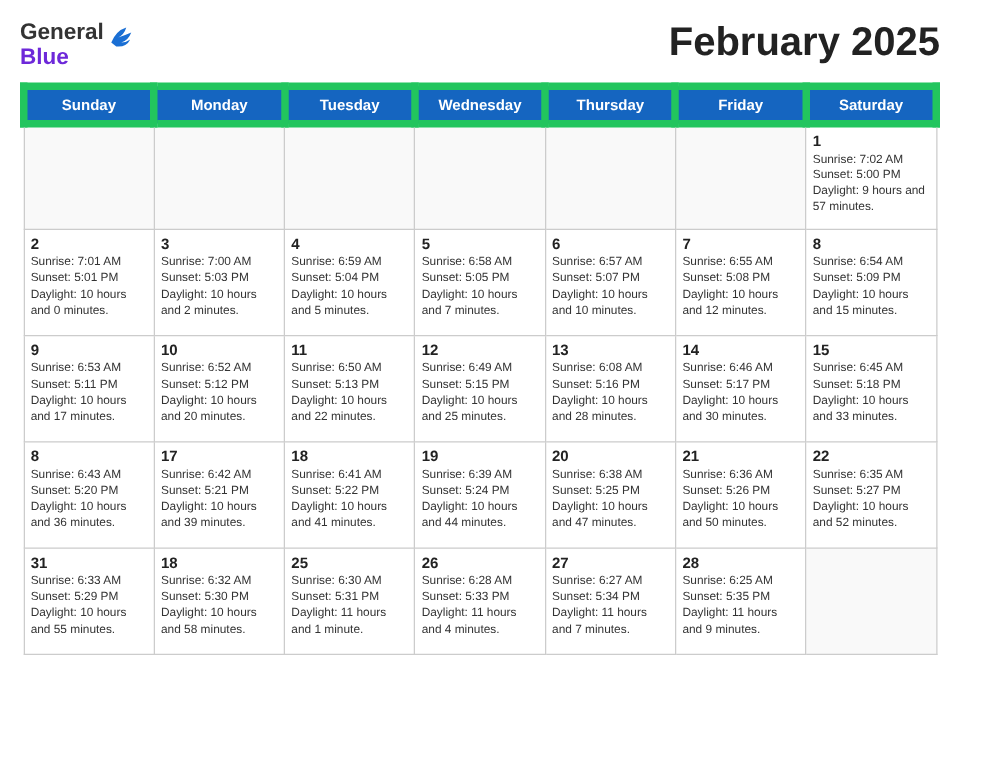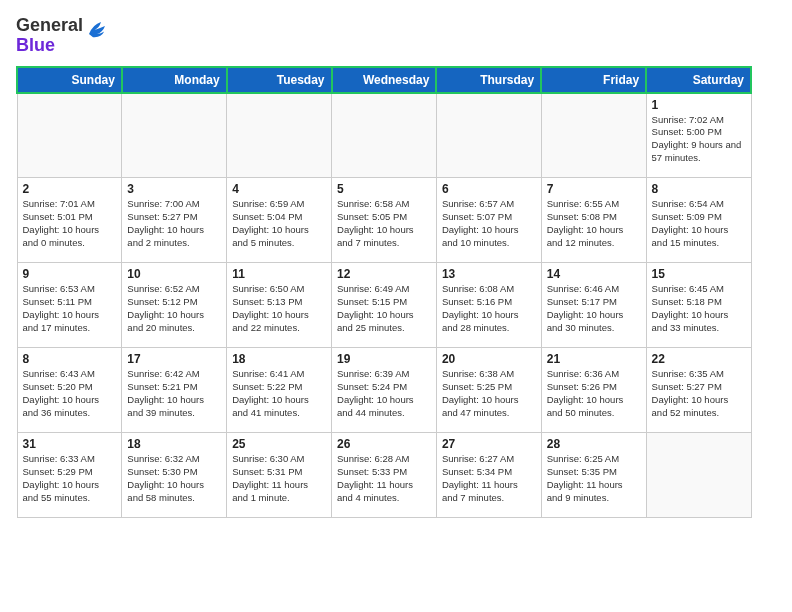--- a/index.html
+++ b/index.html
@@ -59,22 +59,22 @@
       width: 100%;
       border-collapse: collapse;
       border: 1px solid #ccc;
     }
     .calendar th {
       background: #1565c0;
       color: #fff;
       font-size: 12px;
       font-weight: bold;
       padding: 5px 6px;
-      text-align: right;
-      border: 2px solid #22c55e;
+      text-align: center;
+      border: 6px solid #22c55e;
     }
     .calendar td {
       width: calc(100% / 7);
       vertical-align: top;
       padding: 4px 5px;
       border: 1px solid #ccc;
       font-size: 10px;
       color: #333;
       height: 85px;
       background: #fff;
@@ -102,20 +102,21 @@
     <div class="logo">
       <div class="logo-text">
         <span class="logo-general">General</span>
         <span class="logo-blue">Blue</span>
       </div>
       <svg class="logo-bird" viewBox="0 0 30 30" xmlns="http://www.w3.org/2000/svg">
         <path d="M5,20 Q10,8 20,5 Q18,12 12,15 Q18,13 25,10 Q22,18 15,20 Q20,20 24,17 Q20,25 10,24 Z" fill="#1a6fd4"></path>
       </svg>
     </div>
     <div class="title-block">
+      <div class="month-year">February 2025</div>
     </div>
   </div>
 
   <table class="calendar">
     <thead>
       <tr>
       <th>Sunday</th>
           <th>Monday</th>
           <th>Tuesday</th>
           <th>Wednesday</th>
@@ -142,21 +143,21 @@
         <tr>
           <td>
             <div class="day-number">2</div>
             <div class="day-info">Sunrise: 7:01 AM
 Sunset: 5:01 PM
 Daylight: 10 hours and 0 minutes.</div>
           </td>
           <td>
             <div class="day-number">3</div>
             <div class="day-info">Sunrise: 7:00 AM
-Sunset: 5:27 PM
+Sunset: 5:03 PM
 Daylight: 10 hours and 2 minutes.</div>
           </td>
           <td>
             <div class="day-number">4</div>
             <div class="day-info">Sunrise: 6:59 AM
 Sunset: 5:04 PM
 Daylight: 10 hours and 5 minutes.</div>
           </td>
           <td>
             <div class="day-number">5</div>

